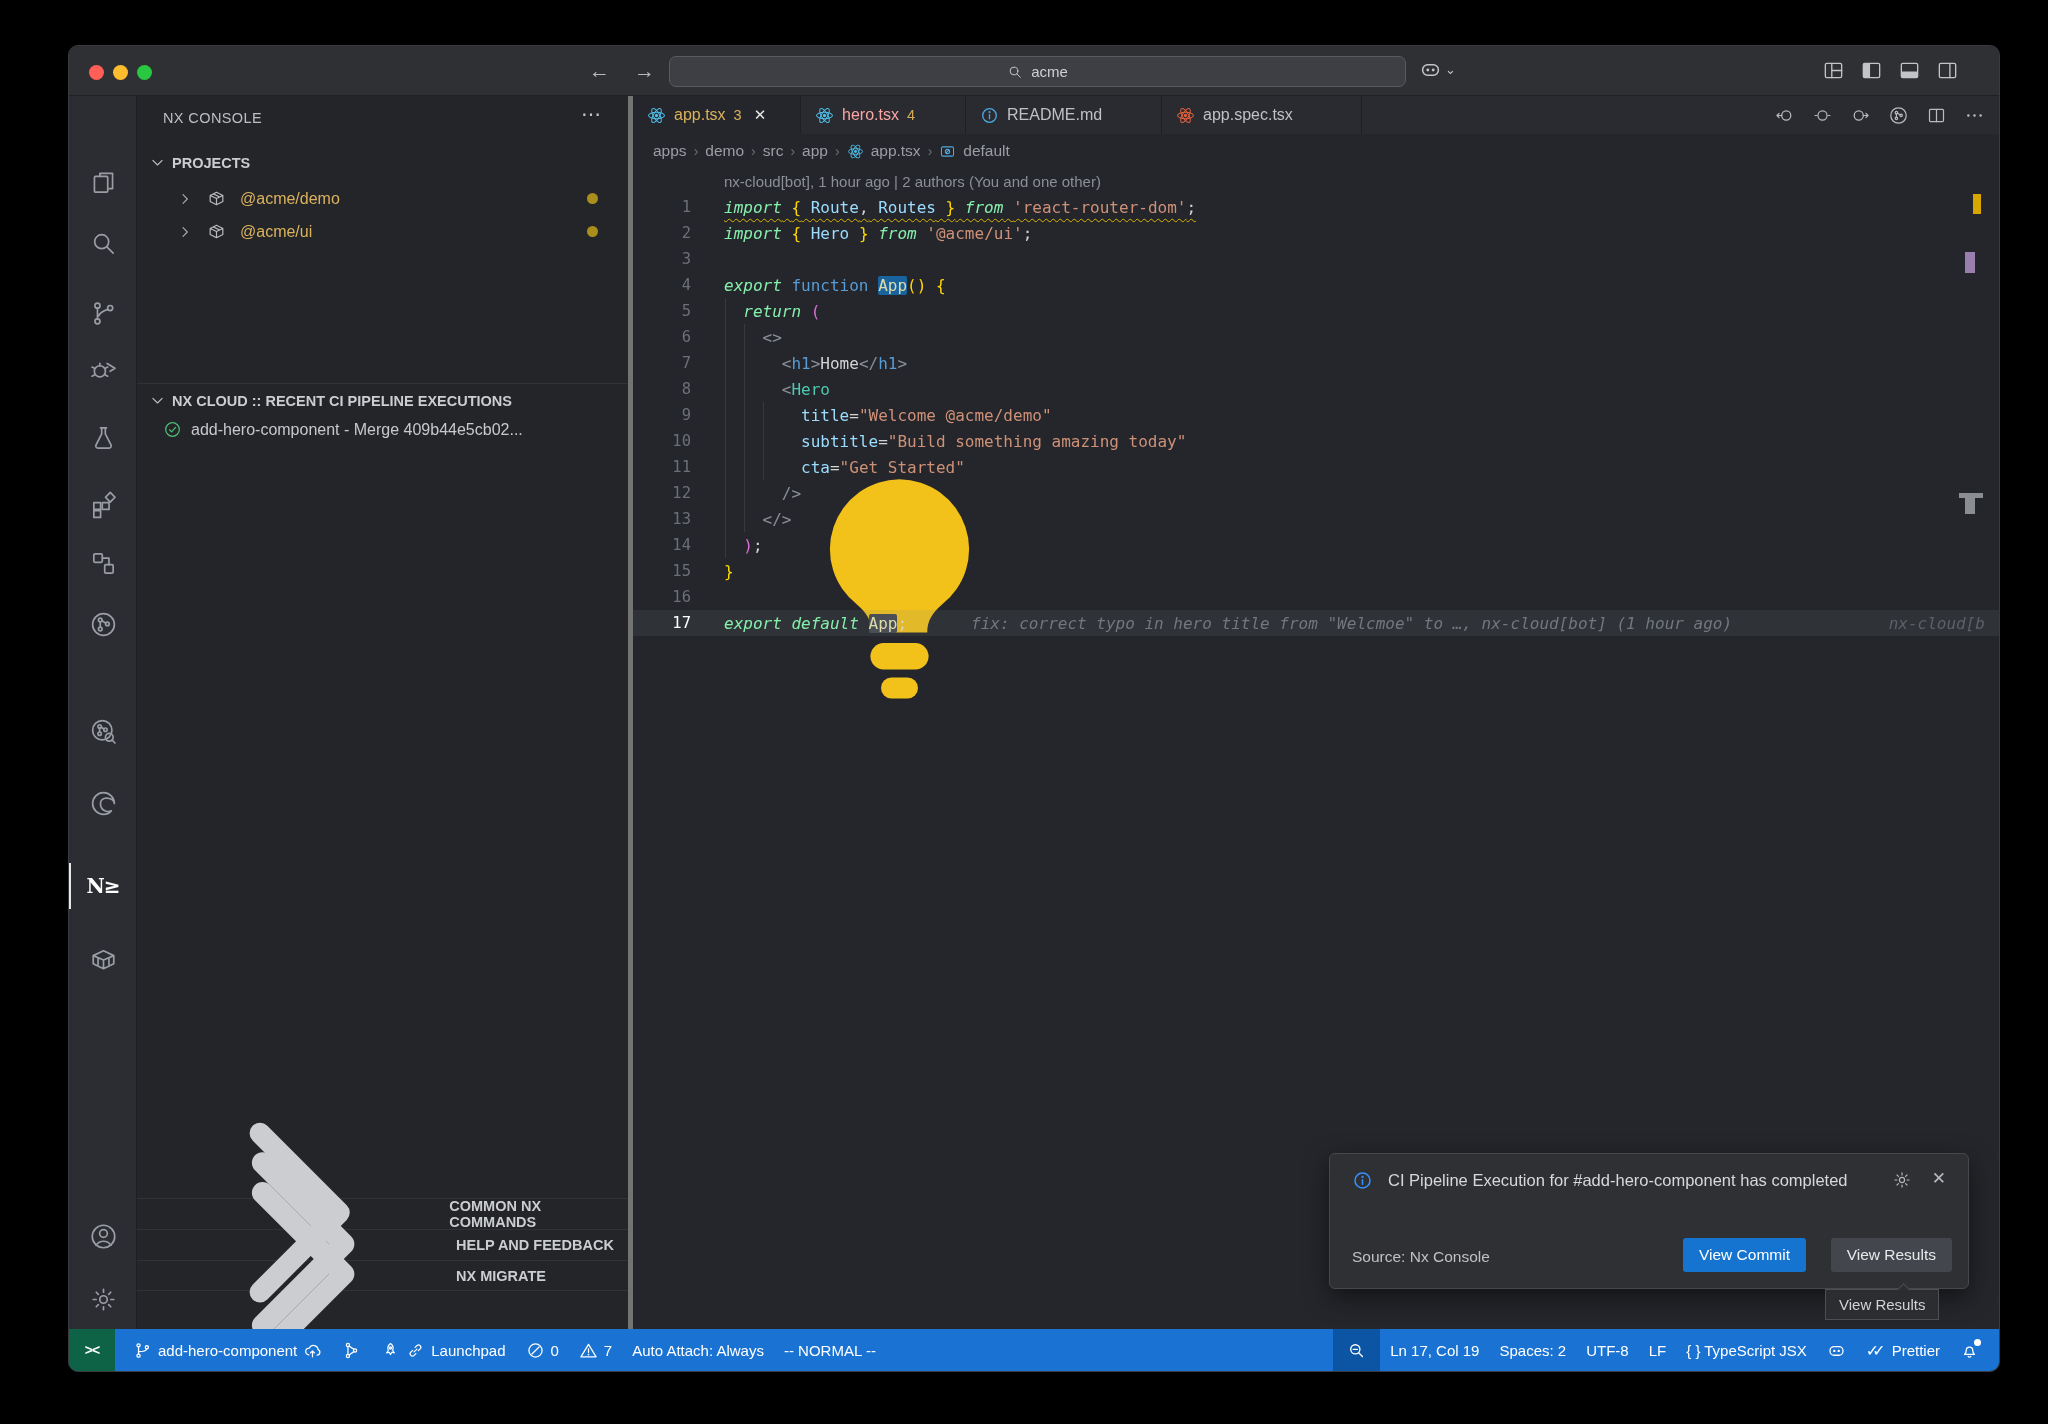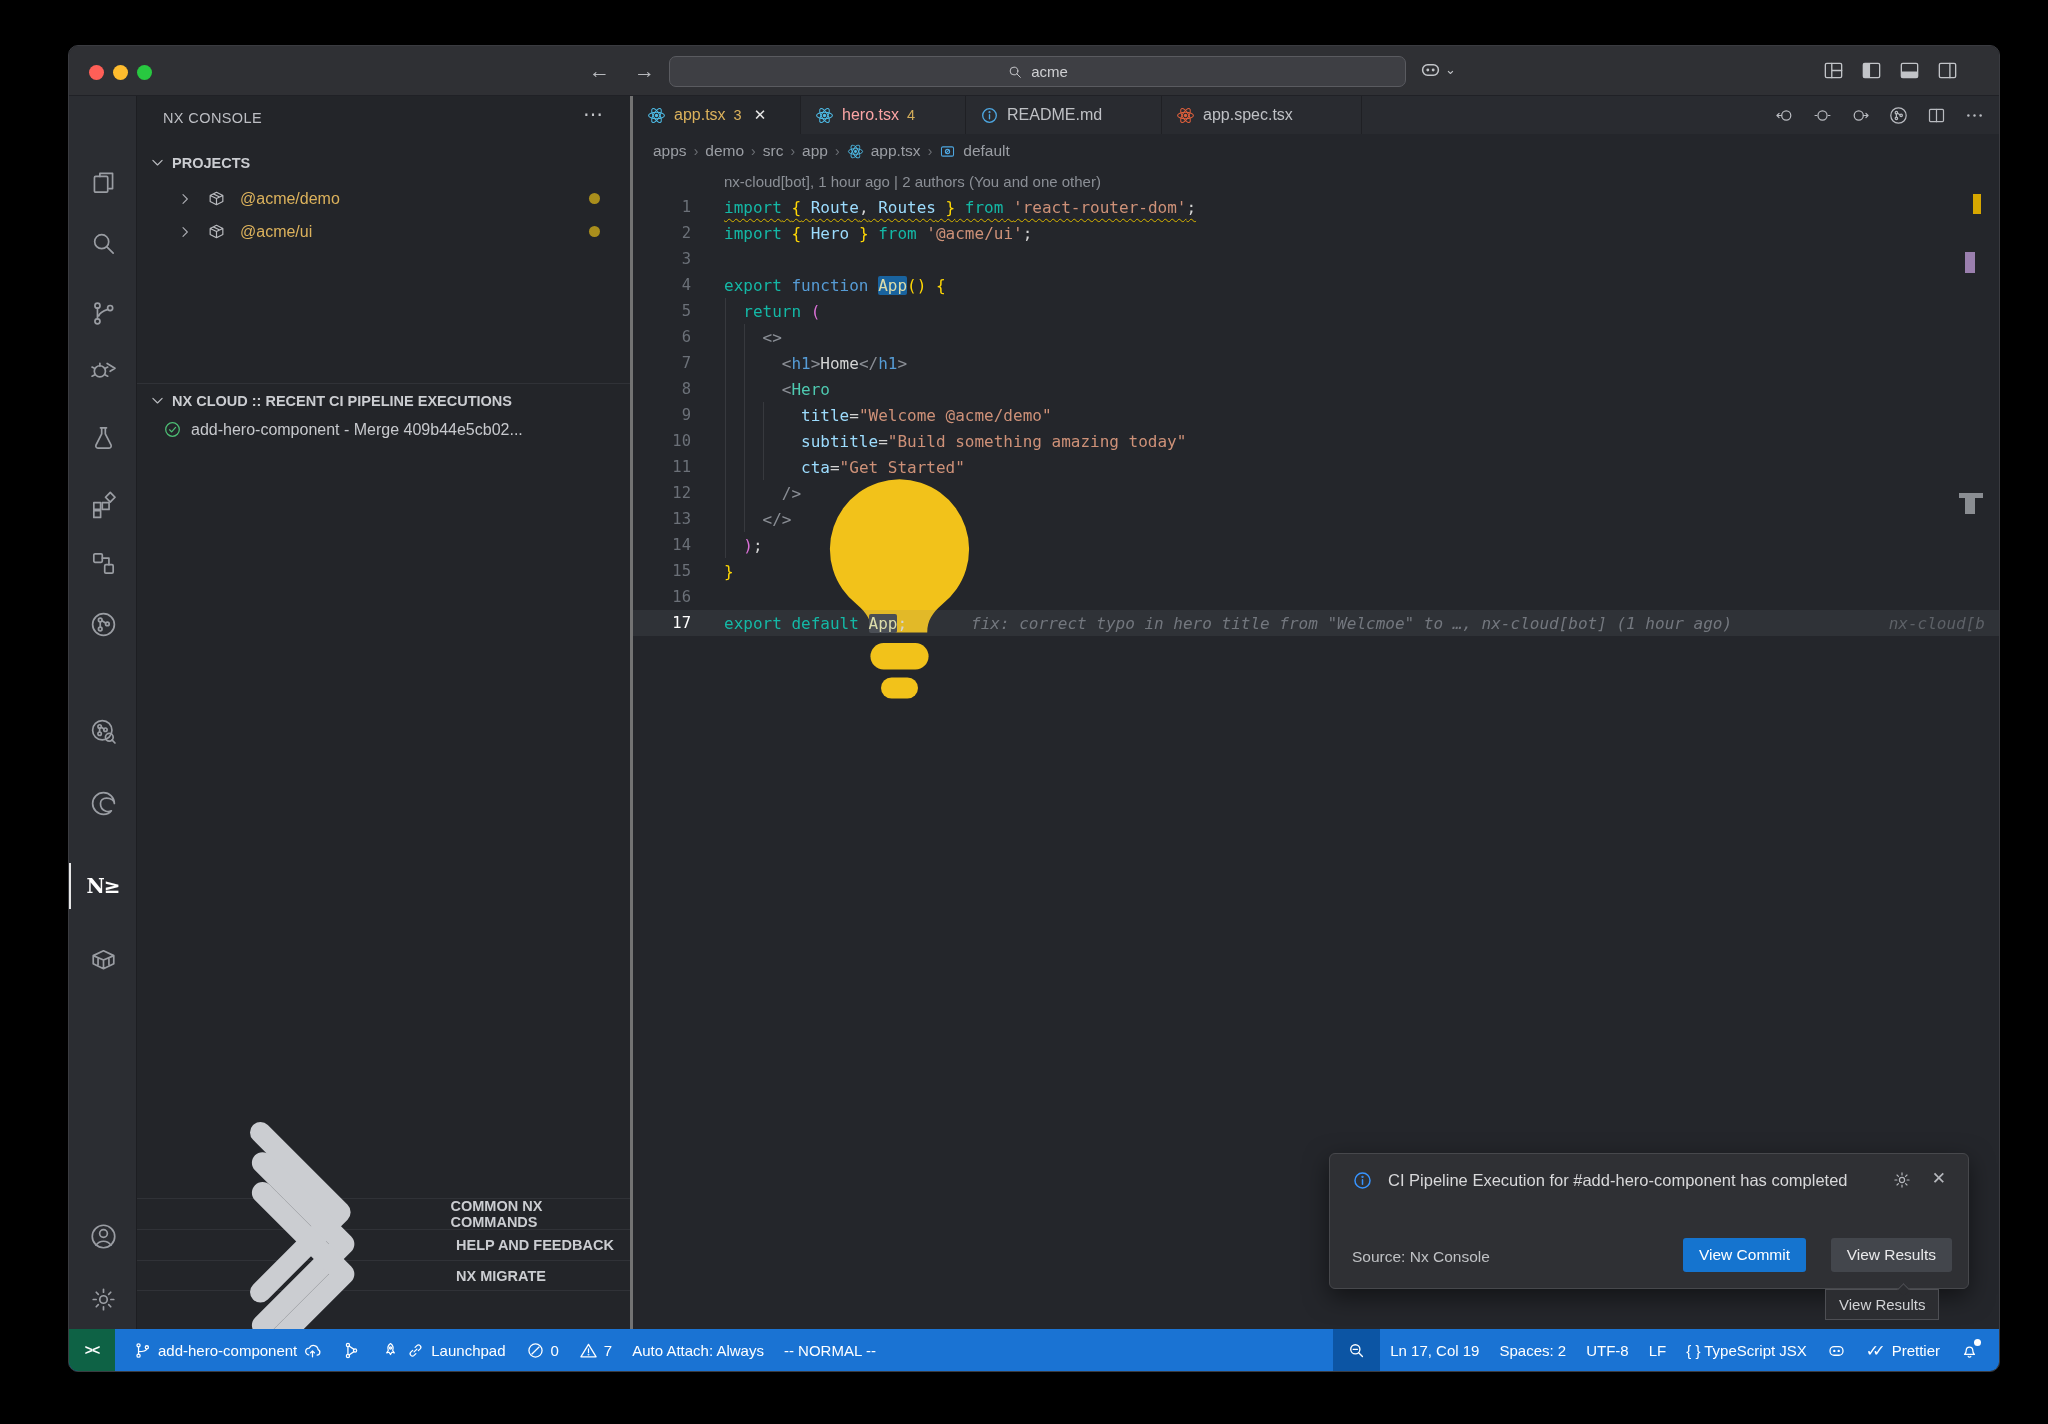--- a/index.html
+++ b/index.html
@@ -20,21 +20,21 @@
   .tbic{width:23px;height:23px;}
   .ic svg,.tbic svg{width:100%;height:100%;display:block;}
   
   #activitybar{position:absolute;left:0;top:50px;width:68px;bottom:42px;background:#2b2d32;border-right:1px solid #1d1e22;}
   .act{position:absolute;left:14px;width:40px;height:40px;color:#9a9da3;display:flex;align-items:center;justify-content:center;}
   .act svg{width:29px;height:29px;}
   .act.active{color:#fff;}
   #nxsel{position:absolute;left:0;width:2px;background:#e7e7e7;}
   .nxlogo{font-weight:bold;font-size:20px;letter-spacing:-1px;font-family:"DejaVu Serif",serif;}
   
-  #sidebar{position:absolute;left:68px;top:50px;width:496px;bottom:42px;background:#232529;border-right:3px solid #737373;}
+  #sidebar{position:absolute;left:68px;top:50px;width:496px;bottom:42px;background:#232529;border-right:5px solid #737373;}
   #sb-title{position:absolute;left:26px;top:14px;font-size:14.5px;color:#bdbfc4;letter-spacing:.4px;}
   #sb-more{position:absolute;right:26px;top:6px;font-size:20px;color:#c2c4c8;letter-spacing:1px;}
   .sb-sec-head{display:flex;align-items:center;gap:6px;font-size:14.5px;font-weight:bold;color:#cbcdd1;}
   .sb-sec-head .tw{width:17px;height:17px;color:#b9bbbf;}
   .tw svg{width:100%;height:100%;}
   #projects-head{position:absolute;left:12px;top:58px;}
   .proj-row{position:absolute;left:0;width:100%;height:31px;display:flex;align-items:center;gap:14px;padding-left:40px;}
   .proj-row .tw{width:16px;height:16px;color:#a9abb0;}
   .proj-row .pk{width:19px;height:19px;color:#b9bbbf;}
   .pk svg{width:100%;height:100%;}
@@ -67,21 +67,21 @@
   .bc-ic{width:17px;height:17px;display:inline-block;}
   .bc-ic svg{width:100%;height:100%;}
   #blamehead{position:absolute;left:91px;top:72px;height:26px;display:flex;align-items:center;
     font-size:15px;color:#8b8f96;}
   #codelines{position:absolute;left:0;top:98px;right:0;}
   .code-line{position:relative;height:26px;display:flex;align-items:center;font-family:"DejaVu Sans Mono",monospace;font-size:16px;}
   .code-line.current{background:rgba(120,128,140,.13);}
   .ln{width:72px;padding-right:14px;text-align:right;color:#6b7078;font-size:15.5px;flex:none;}
   .current .ln{color:#ffffff;}
   .code{white-space:pre;padding-left:19px;}
-  .kw{color:#14b8a6;} .kw2{color:#569CD6;} .var{color:#9CDCFE;} .tag{color:#569CD6;}
+  .kw{color:#86efac;font-style:italic;} .kw2{color:#569CD6;} .var{color:#9CDCFE;} .tag{color:#569CD6;}
   .comp{color:#4EC9B0;} .str{color:#CE9178;} .b1{color:#FFD704;} .b2{color:#DA70D6;}
   .pl{color:#d4d4d4;} .ang{color:#8a8e95;} .op{color:#d4d4d4;}
   .fnhl{color:#DCDCAA;background:#19639f;border-radius:2px;}
   .fnhl2{color:#DCDCAA;background:#4a4e55;border-radius:2px;}
   .sq{text-decoration:underline wavy #d8b400 1px;text-underline-offset:5px;}
   .blame{color:#73777e;margin-left:64px;font-style:italic;white-space:pre;}
   .blame-right{position:absolute;right:14px;color:#5d6167;font-style:italic;white-space:nowrap;overflow:hidden;}
   .bulb{width:20px;height:20px;margin-left:17px;}
   .bulb svg{width:100%;height:100%;}
   .iguide{position:absolute;width:1px;background:rgba(255,255,255,.09);}

